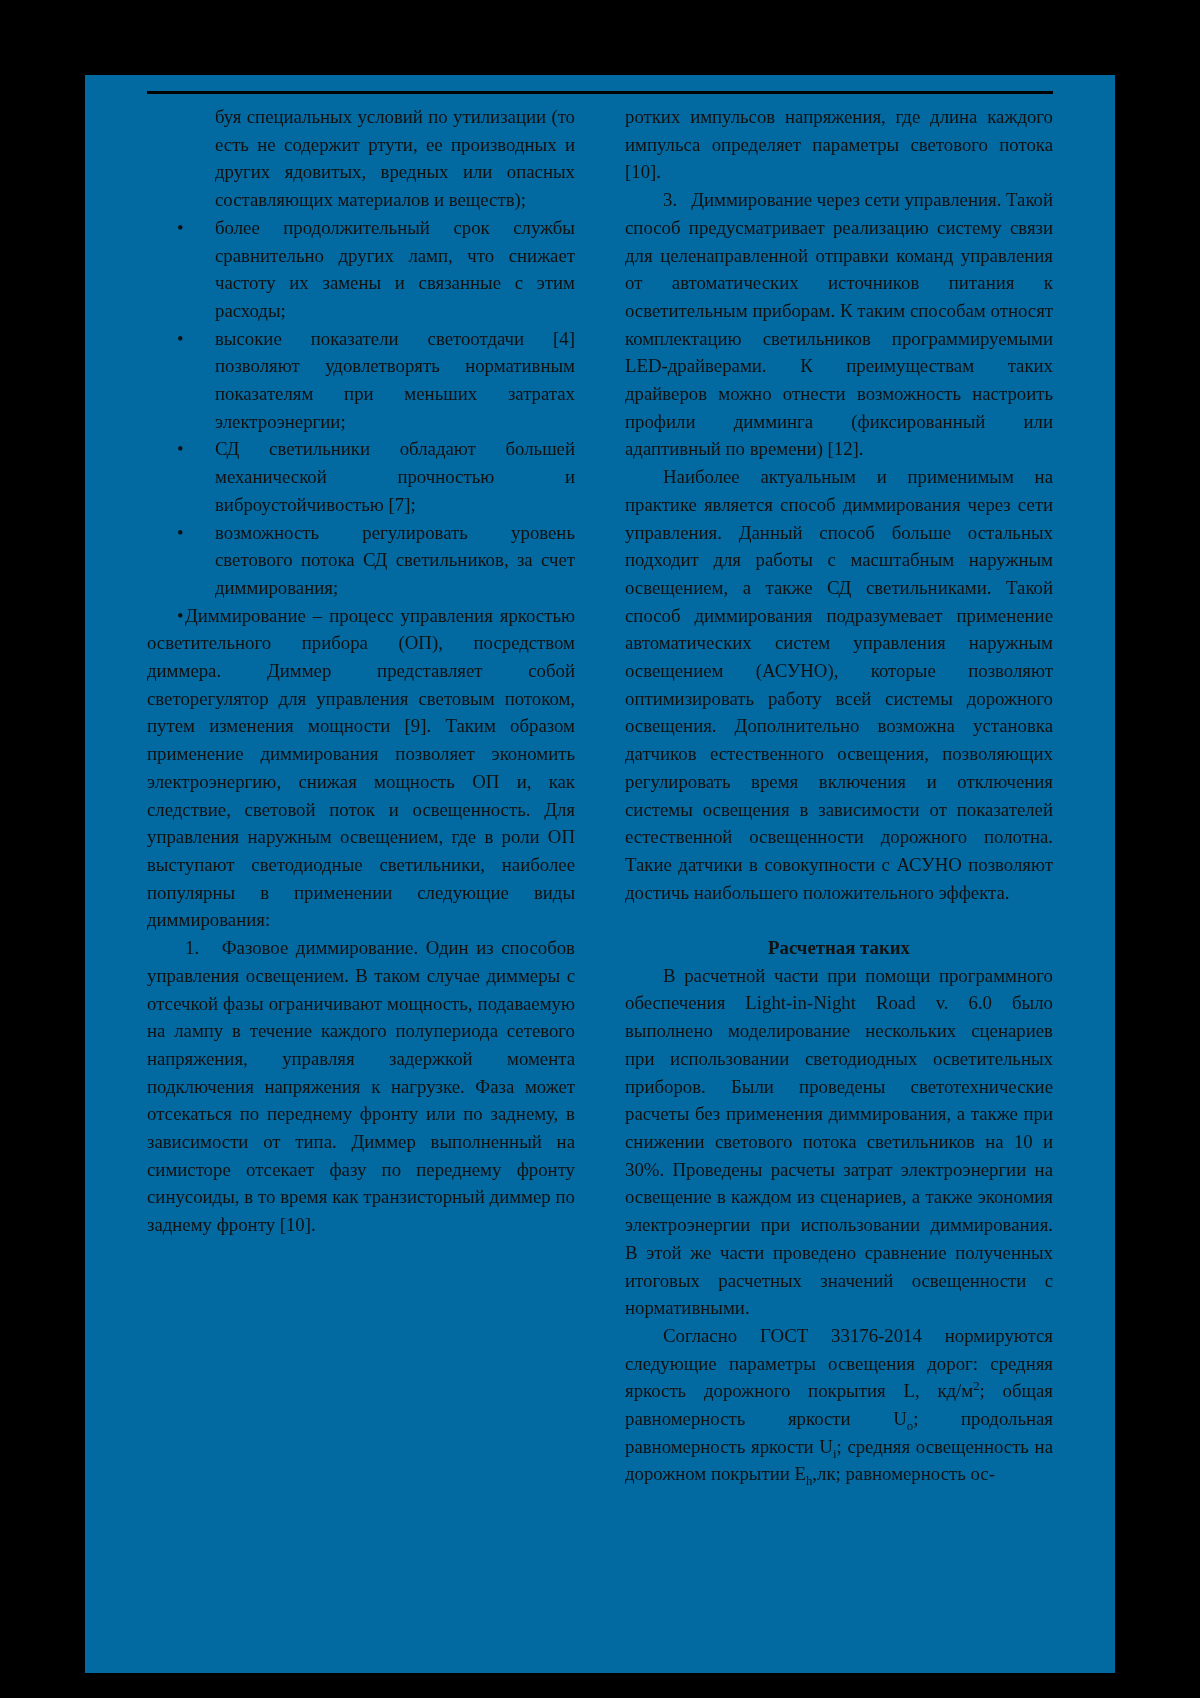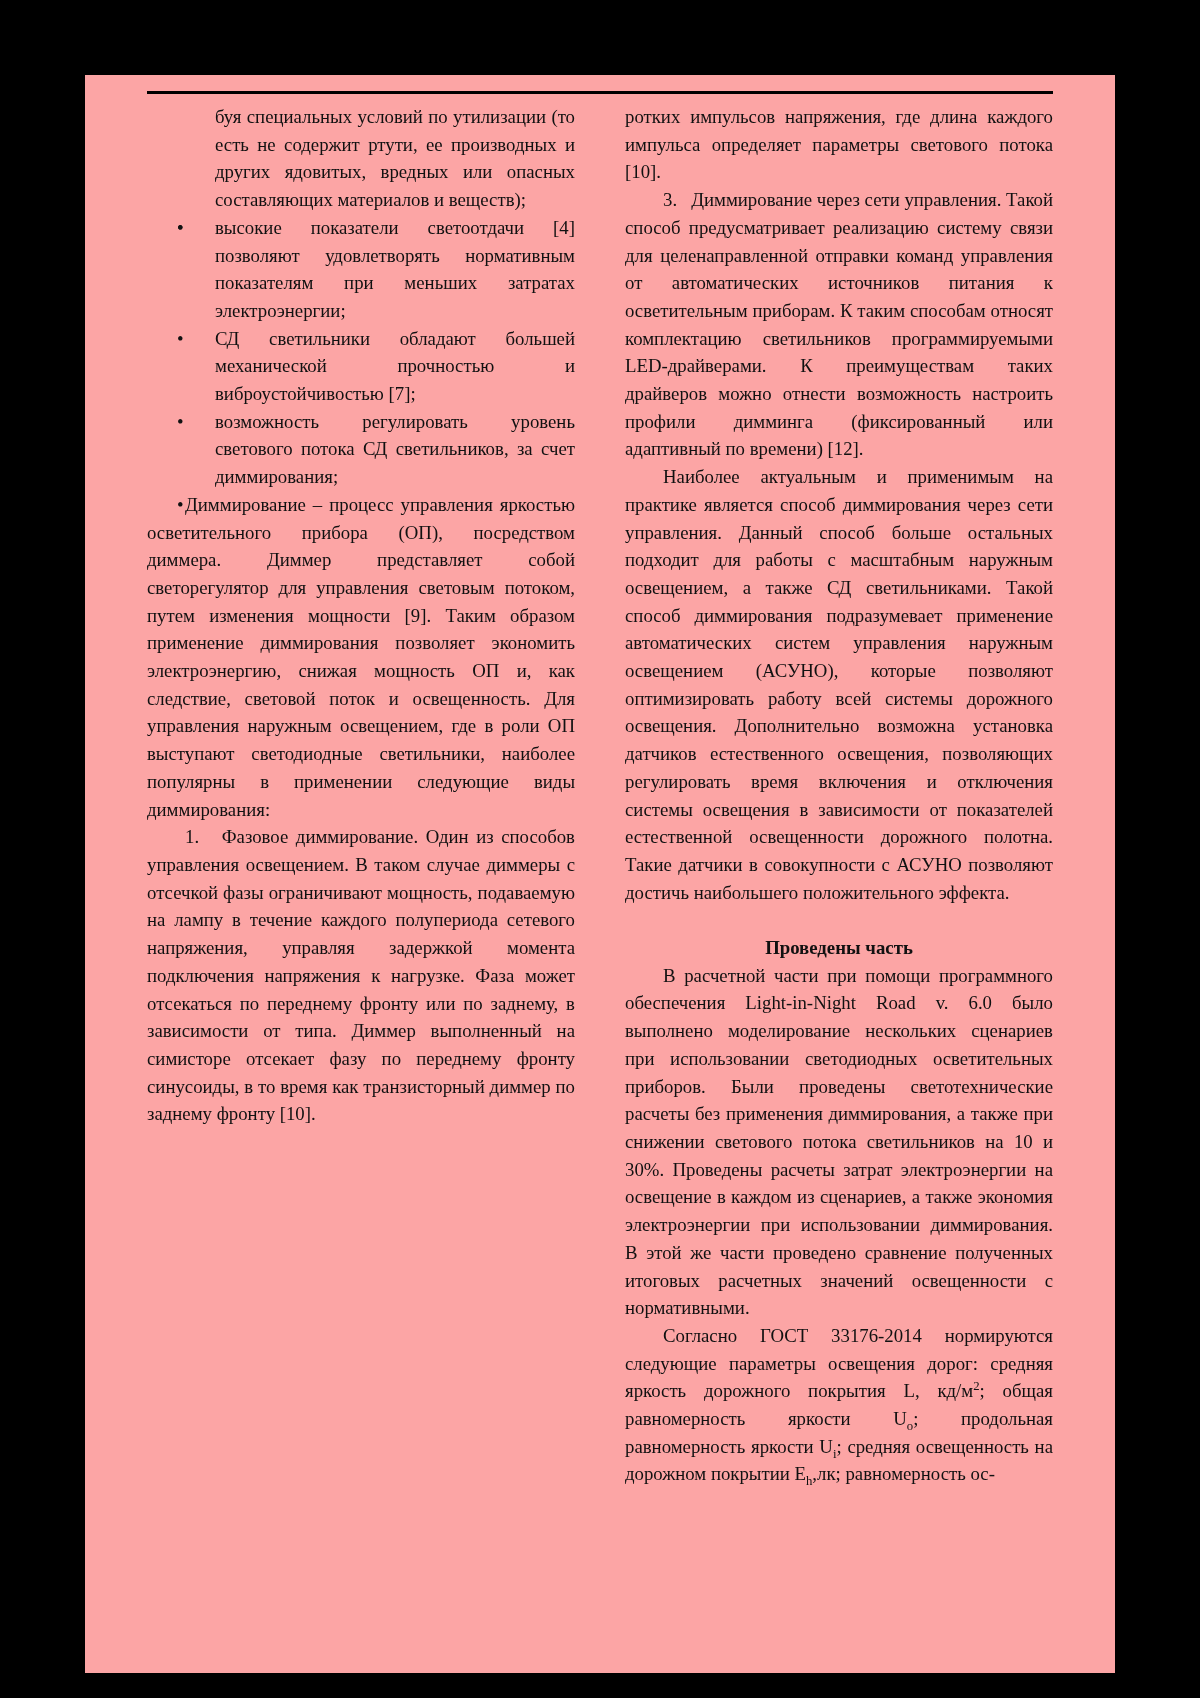--- a/index.html
+++ b/index.html
@@ -11,21 +11,21 @@
     height: 1698px;
     background: #000000;
     overflow: hidden;
     font-family: "Liberation Serif", "DejaVu Serif", serif;
   }
   .page {
     position: relative;
     width: 1030px;
     height: 1598px;
     margin: 75px auto 25px auto;
-    background: #fca5a5;
+    background: #0369a1;
     color: #111111;
     box-sizing: border-box;
     padding: 16px 62px 0 62px;
   }
   .top-rule {
     height: 3px;
     background: #000000;
     margin-bottom: 9px;
   }
   .cols {
@@ -102,30 +102,30 @@
   }
 </style>
 </head>
 <body>
 
 <div class="page">
   <div class="top-rule"></div>
   <div class="cols">
     <div class="col" id="col-left">
         <p class="blk hanging">буя специальных условий по утилизации (то есть не содержит ртути, ее производных и других ядовитых, вредных или опасных составляющих материалов и веществ);</p>
-        <p class="blk bullet"><span class="bullet-marker">•</span></p>
+        <p class="blk bullet"><span class="bullet-marker">•</span><span>более продолжительный срок службы сравнительно других ламп, что снижает частоту их замены и связанные с этим расходы;</span></p>
         <p class="blk bullet"><span class="bullet-marker">•</span><span>высокие показатели светоотдачи [4] позволяют удовлетворять нормативным показателям при меньших затратах электроэнергии;</span></p>
         <p class="blk bullet"><span class="bullet-marker">•</span><span>СД светильники обладают большей механической прочностью и виброустойчивостью [7];</span></p>
         <p class="blk bullet"><span class="bullet-marker">•</span><span>возможность регулировать уровень светового потока СД светильников, за счет диммирования;</span></p>
         <p class="blk bullet"><span class="bullet-marker">•</span></p>
         <p class="blk paragraph">Диммирование – процесс управления яркостью осветительного прибора (ОП), посредством диммера. Диммер представляет собой светорегулятор для управления световым потоком, путем изменения мощности [9]. Таким образом применение диммирования позволяет экономить электроэнергию, снижая мощность ОП и, как следствие, световой поток и освещенность. Для управления наружным освещением, где в роли ОП выступают светодиодные светильники, наиболее популярны в применении следующие виды диммирования:</p>
         <p class="blk paragraph">1.&nbsp;&nbsp;&nbsp;Фазовое диммирование. Один из способов управления освещением. В таком случае диммеры с отсечкой фазы ограничивают мощность, подаваемую на лампу в течение каждого полупериода сетевого напряжения, управляя задержкой момента подключения напряжения к нагрузке. Фаза может отсекаться по переднему фронту или по заднему, в зависимости от типа. Диммер выполненный на симисторе отсекает фазу по переднему фронту синусоиды, в то время как транзисторный диммер по заднему фронту [10].</p>
       </div>
     <div class="col" id="col-right">
         <p class="blk continuation">ротких импульсов напряжения, где длина каждого импульса определяет параметры светового потока [10].</p>
         <p class="blk paragraph">3.&nbsp;&nbsp;&nbsp;Диммирование через сети управления. Такой способ предусматривает реализацию систему связи для целенаправленной отправки команд управления от автоматических источников питания к осветительным приборам. К таким способам относят комплектацию светильников программируемыми LED-драйверами. К преимуществам таких драйверов можно отнести возможность настроить профили димминга (фиксированный или адаптивный по времени) [12].</p>
         <p class="blk paragraph">Наиболее актуальным и применимым на практике является способ диммирования через сети управления. Данный способ больше остальных подходит для работы с масштабным наружным освещением, а также СД светильниками. Такой способ диммирования подразумевает применение автоматических систем управления наружным освещением (АСУНО), которые позволяют оптимизировать работу всей системы дорожного освещения. Дополнительно возможна установка датчиков естественного освещения, позволяющих регулировать время включения и отключения системы освещения в зависимости от показателей естественной освещенности дорожного полотна. Такие датчики в совокупности с АСУНО позволяют достичь наибольшего положительного эффекта.</p>
-        <h2 class="blk heading">Проведены часть</h2>
+        <h2 class="blk heading">Расчетная таких</h2>
         <p class="blk paragraph">В расчетной части при помощи программного обеспечения Light-in-Night Road v. 6.0 было выполнено моделирование нескольких сценариев при использовании светодиодных осветительных приборов. Были проведены светотехнические расчеты без применения диммирования, а также при снижении светового потока светильников на 10 и 30%. Проведены расчеты затрат электроэнергии на освещение в каждом из сценариев, а также экономия электроэнергии при использовании диммирования. В этой же части проведено сравнение полученных итоговых расчетных значений освещенности с нормативными.</p>
         <p class="blk paragraph">Согласно ГОСТ 33176-2014 нормируются следующие параметры освещения дорог: средняя яркость дорожного покрытия L, кд/м<sup>2</sup>; общая равномерность яркости U<sub>o</sub>; продольная равномерность яркости U<sub>i</sub>; средняя освещенность на дорожном покрытии E<sub>h</sub>,лк; равномерность ос-</p>
       </div>
   </div>
 </div>
 
 </body></html>

